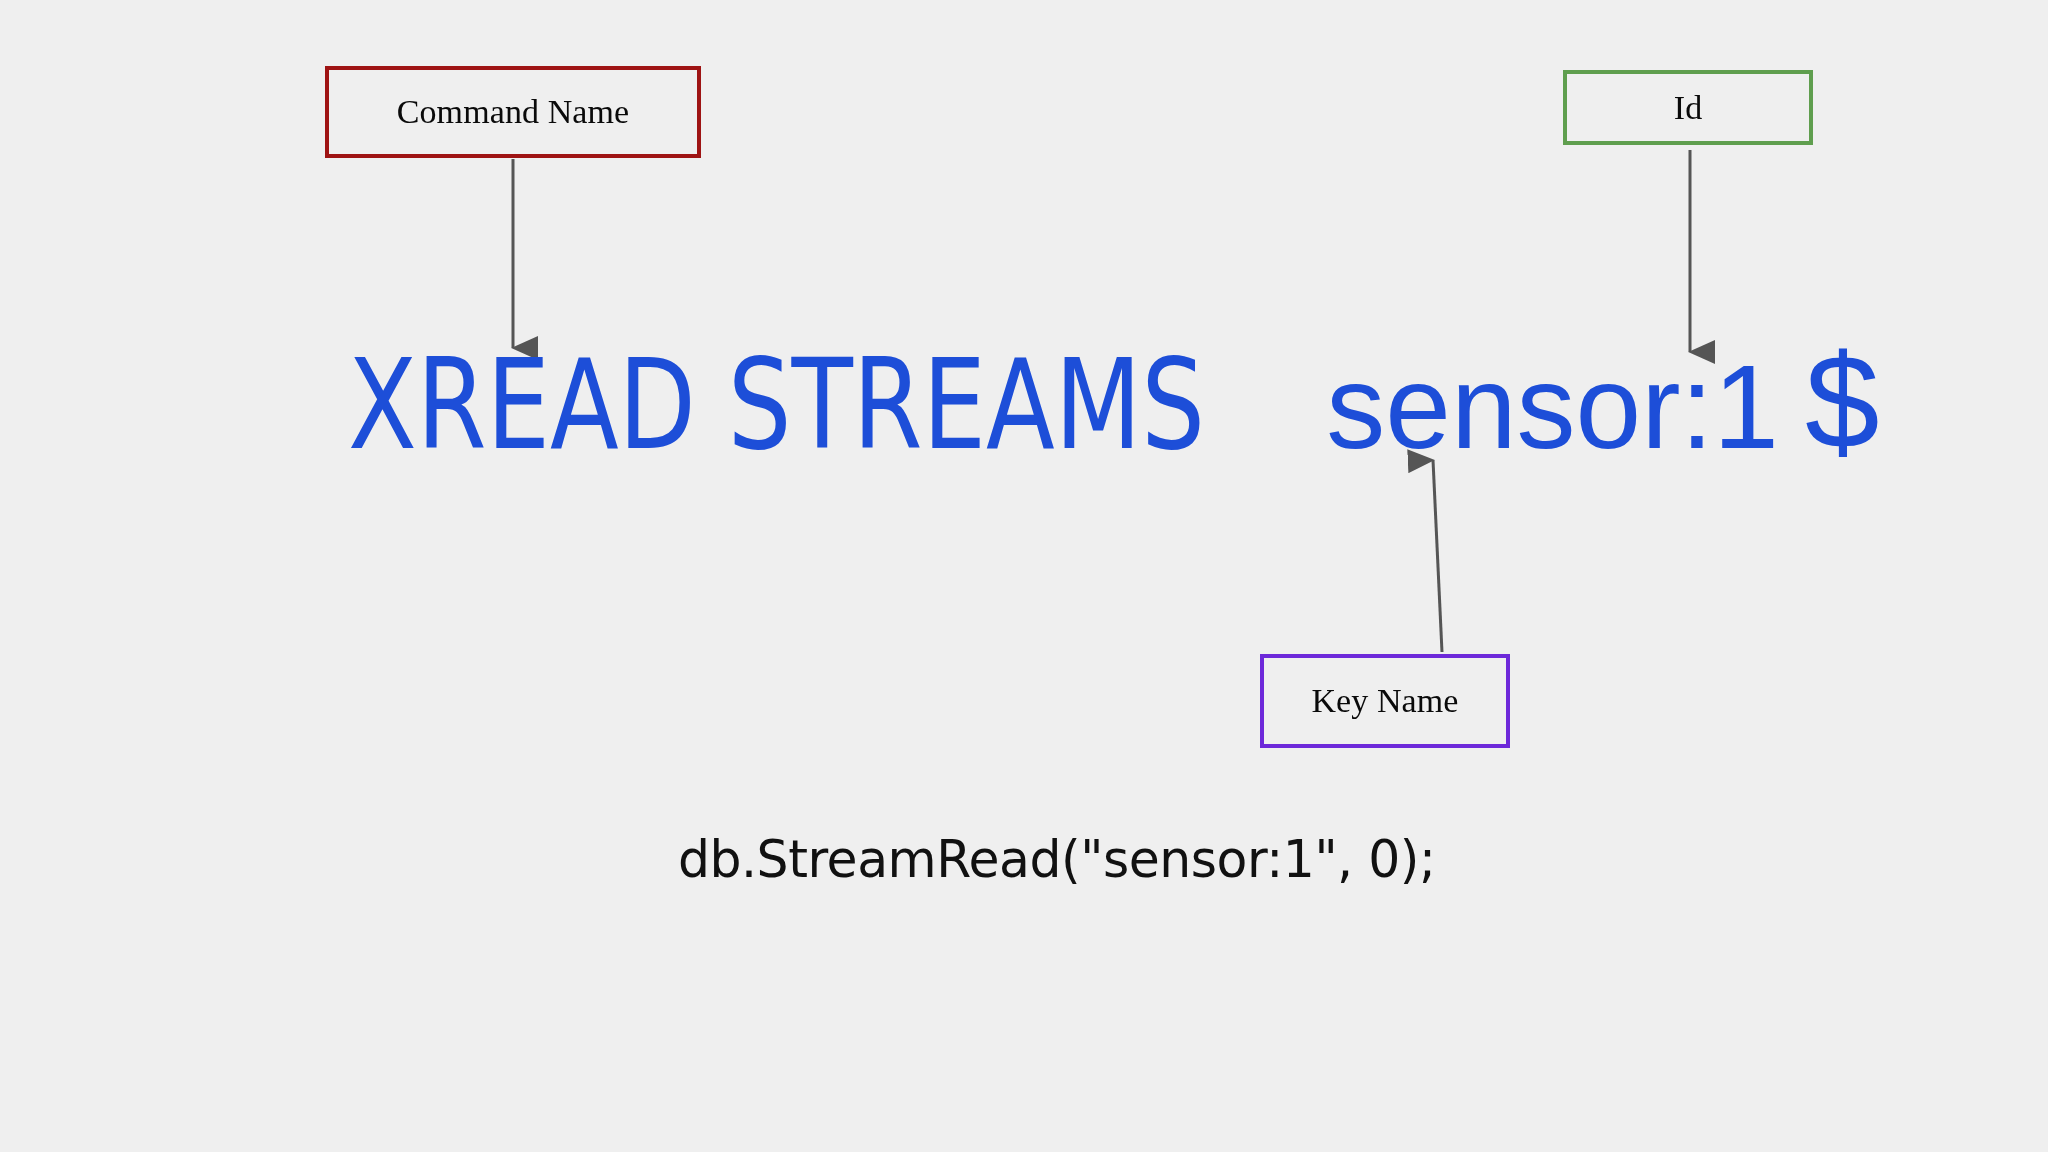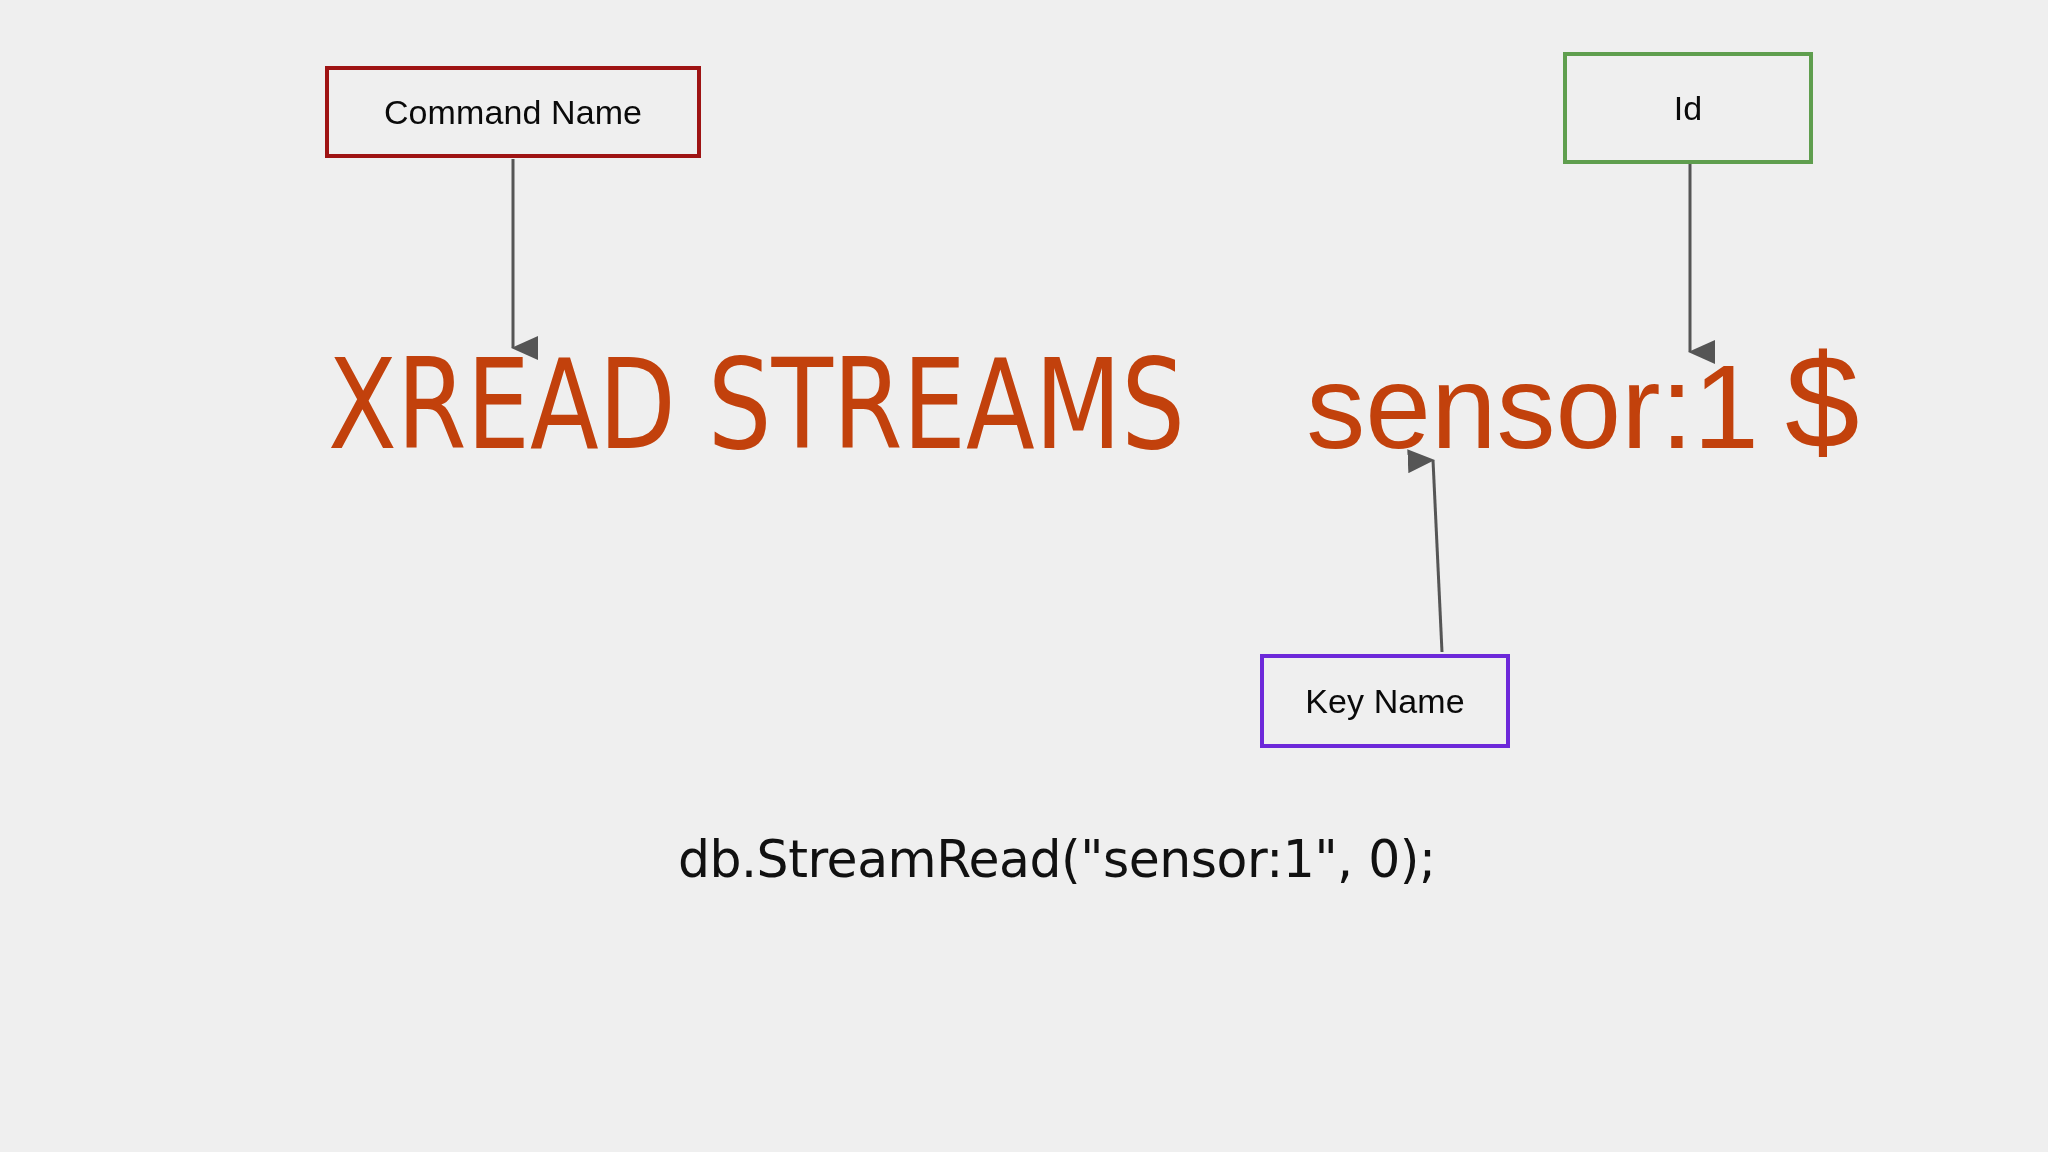--- a/index.html
+++ b/index.html
@@ -20,43 +20,43 @@
   }
 
   
   .anno-box {
     position: absolute;
     box-sizing: border-box;
     display: flex;
     align-items: center;
     justify-content: center;
     background: #efefef;
-    font-family: Liberation Sans, sans-serif;
+    font-family: Liberation Serif, serif;
     font-size: 34px;
     line-height: 1;
     color: #0a0a0a;
     letter-spacing: 0.1px;
   }
   .anno-box .anno-label {
     display: block;
     white-space: nowrap;
   }
 
   #box-command-name {
     left: 325px;
     top: 66px;
     width: 376px;
     height: 92px;
     border: 4px solid #9e1313;
   }
   #box-id {
     left: 1563px;
-    top: 52px;
+    top: 70px;
     width: 250px;
-    height: 112px;
+    height: 75px;
     border: 4px solid #5f9e4e;
   }
   #box-key-name {
     left: 1260px;
     top: 654px;
     width: 250px;
     height: 94px;
     border: 4px solid #6d28d9;
   }
 
@@ -66,27 +66,27 @@
     left: 0;
     top: 0;
     width: 2048px;
     height: 1152px;
     pointer-events: none;
   }
 
   
   #command-line {
     position: absolute;
-    left: 328px;
+    left: 348px;
     top: 342px;
     height: 120px;
     display: flex;
     align-items: baseline;
     white-space: nowrap;
-    color: #c2410c;
+    color: #1d4ed8;
   }
   .cmd-keyword {
     font-family: "Liberation Sans Narrow", "DejaVu Sans Condensed", "Liberation Sans", sans-serif;
     font-size: 124px;
     line-height: 120px;
     font-stretch: condensed;
     transform: scaleX(0.90);
     transform-origin: left bottom;
     display: inline-block;
   }

